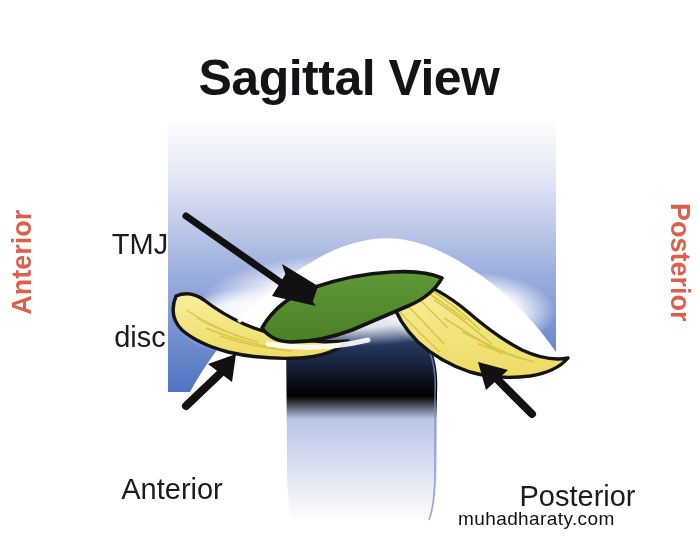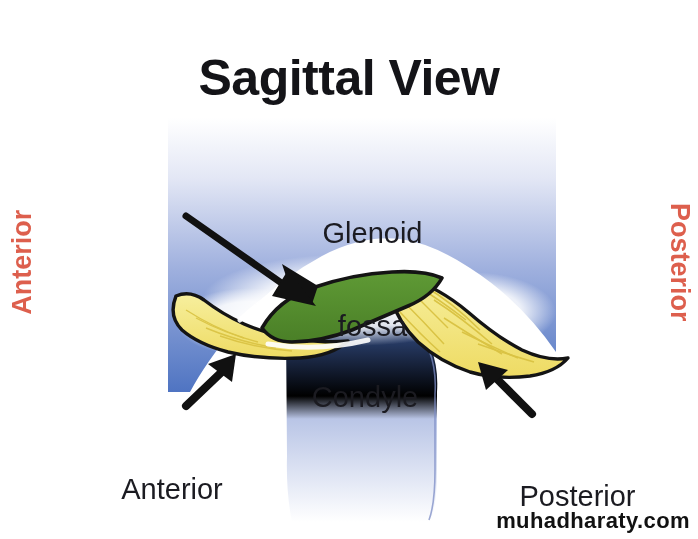--- a/index.html
+++ b/index.html
@@ -95,23 +95,23 @@
     left: 455px;
     top: 420px;
     width: 245px;
     text-align: center;
     font-size: 29px;
   }
   #watermark {
     left: 458px;
     top: 509px;
     width: 232px;
-    text-align: right;
-    font-size: 22px;
-    font-weight: bold;
+    text-align: left;
+    font-size: 19px;
+    font-weight: normal;
     letter-spacing: 0.4px;
     color: #111111;
   }
   .line2 { display: block; }
 </style>
 </head>
 <body>
 
 <div id="figure">
 
@@ -220,27 +220,26 @@
       <polygon points="478,362 508,370 486,390" fill="#111111"></polygon>
     </g>
   </svg>
 
   <div class="txt" id="page-title">Sagittal View</div>
 
   <div class="txt" id="label-anterior-side">Anterior</div>
 
   <div class="txt" id="label-posterior-side">Posterior</div>
 
-
-  <div class="txt" id="label-glenoid-fossa">
-    <span class="line2">Glenoid</span>
-    <span class="line2">fossa</span>
+  <div class="txt" id="label-tmj-disc">
+    <span class="line2">TMJ</span>
+    <span class="line2">disc</span>
   </div>
 
-  <div class="txt" id="label-condyle">Condyle</div>
+
 
   <div class="txt" id="label-anterior-attachments">
     <span class="line2">Anterior</span>
     
   </div>
 
   <div class="txt" id="label-posterior-attachments">
     <span class="line2">Posterior</span>
     
   </div>

